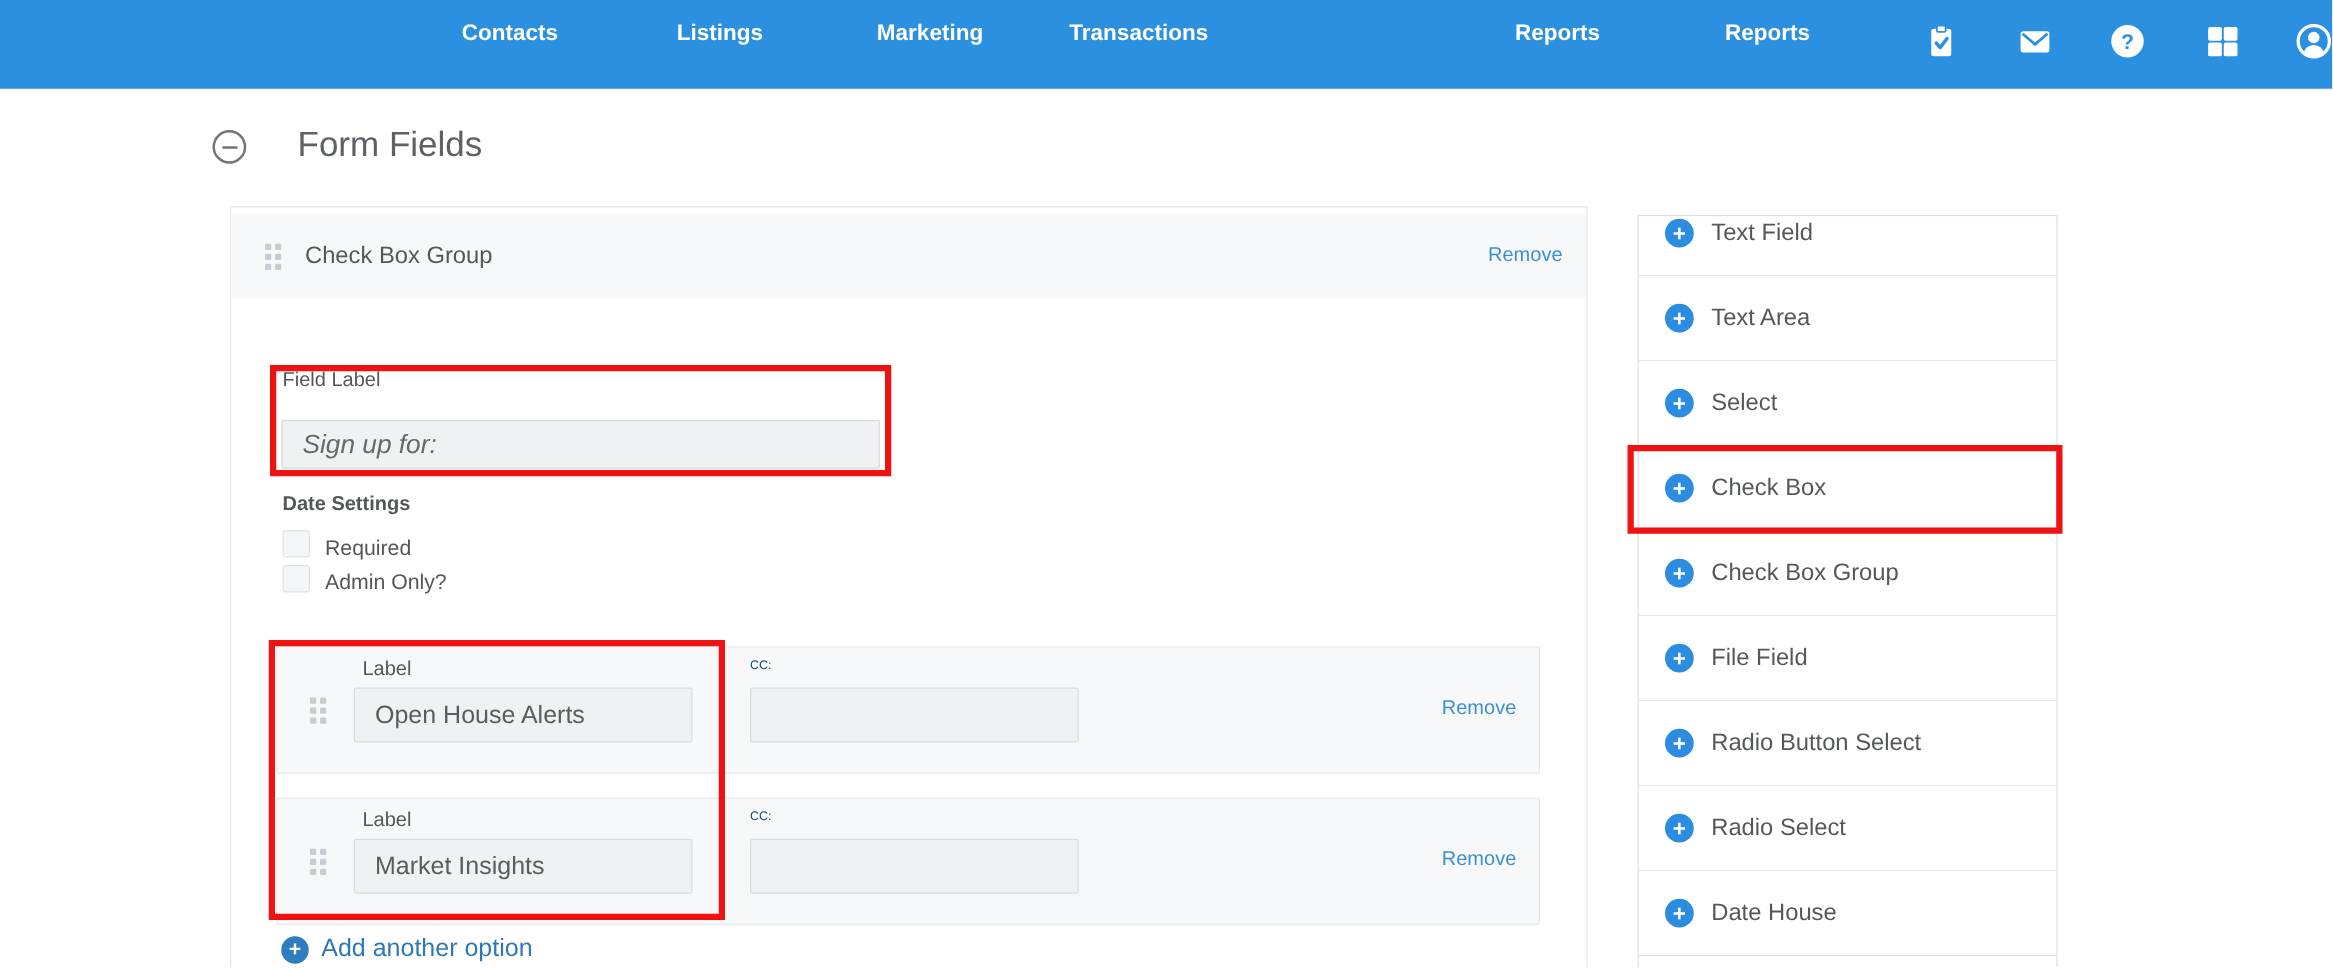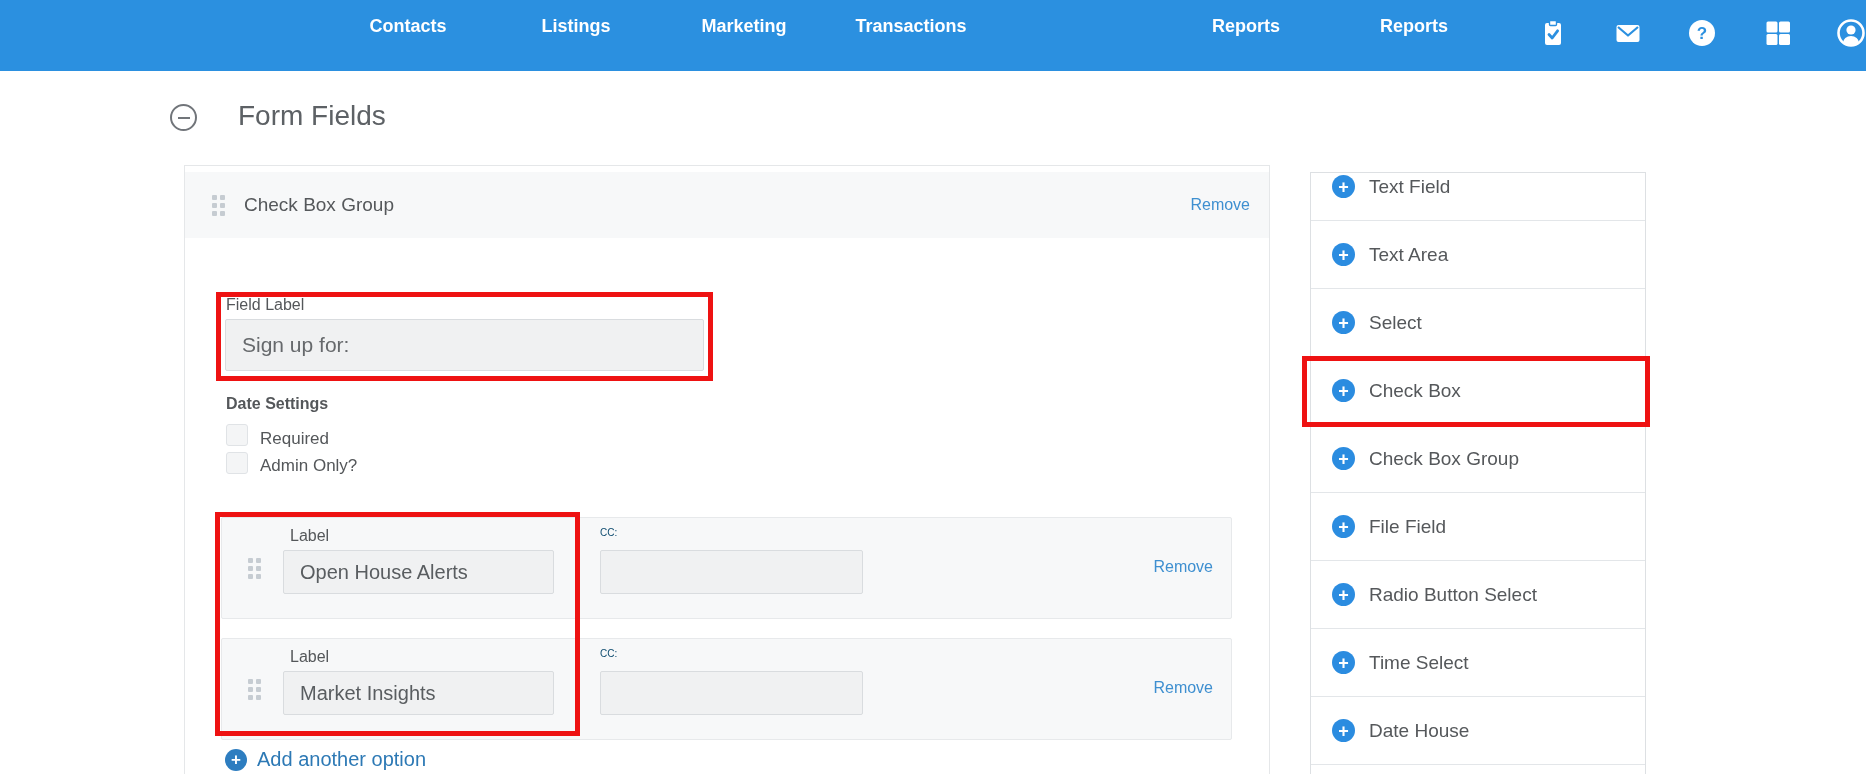--- a/index.html
+++ b/index.html
@@ -144,21 +144,21 @@
         <i></i>
         <i></i>
         <i></i>
         <i></i>
       </span>
     <span class="panel-title" style="margin-left:19px">Check Box Group</span>
     <a class="link" style="margin-left:auto; margin-right:19px">Remove</a>
   </div>
 
   <div class="small-label" style="left:226px; top:296px">Field Label</div>
-  <input class="ui-input" style="left: 225px; top: 319px; width: 479px; height: 52px;" type="text" value="Sign up for:">
+  <input class="ui-input" style="left: 225px; top: 336px; width: 479px; height: 39px; font-style: italic;" type="text" value="Sign up for:">
 
   <div class="small-label" style="left:226px; top:395px; font-weight:700">Date Settings</div>
   <div class="checkbox" style="left:226px; top:424px"></div>
   <div class="cb-label" style="left:260px; top:429px">Required</div>
   <div class="checkbox" style="left:226px; top:452px"></div>
   <div class="cb-label" style="left:260px; top:456px">Admin Only?</div>
 
   <div class="option-row" style="top:517px">
     <span class="drag-handle">
         <i></i>
@@ -220,21 +220,21 @@
     <div class="sb-item" style="top:320px">
       <span class="plus-icon">+</span>
       <span class="sb-label">File Field</span>
     </div>
     <div class="sb-item" style="top:388px">
       <span class="plus-icon">+</span>
       <span class="sb-label">Radio Button Select</span>
     </div>
     <div class="sb-item" style="top:456px">
       <span class="plus-icon">+</span>
-      <span class="sb-label">Time Select</span>
+      <span class="sb-label">Radio Select</span>
     </div>
     <div class="sb-item" style="top:524px">
       <span class="plus-icon">+</span>
       <span class="sb-label">Date House</span>
     </div>
   </div>
 
   <div class="annotation" style="left:216px;  top:292px; width:497px; height:89px"></div>
   <div class="annotation" style="left:215px;  top:512px; width:365px; height:224px"></div>
   <div class="annotation" style="left:1302px; top:356px; width:348px; height:71px"></div>

